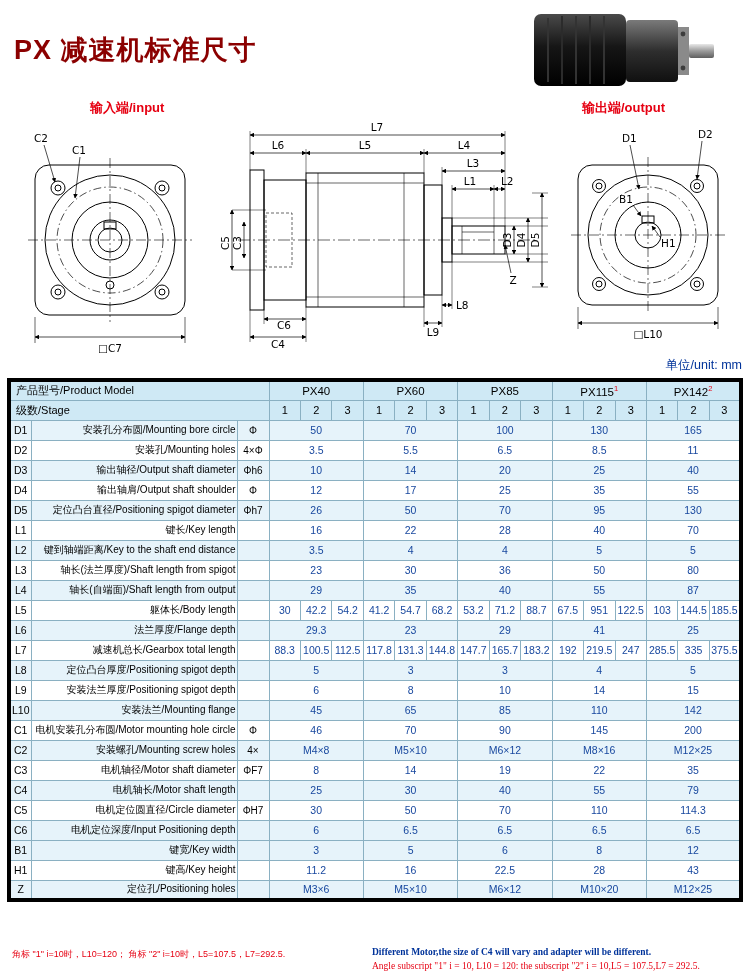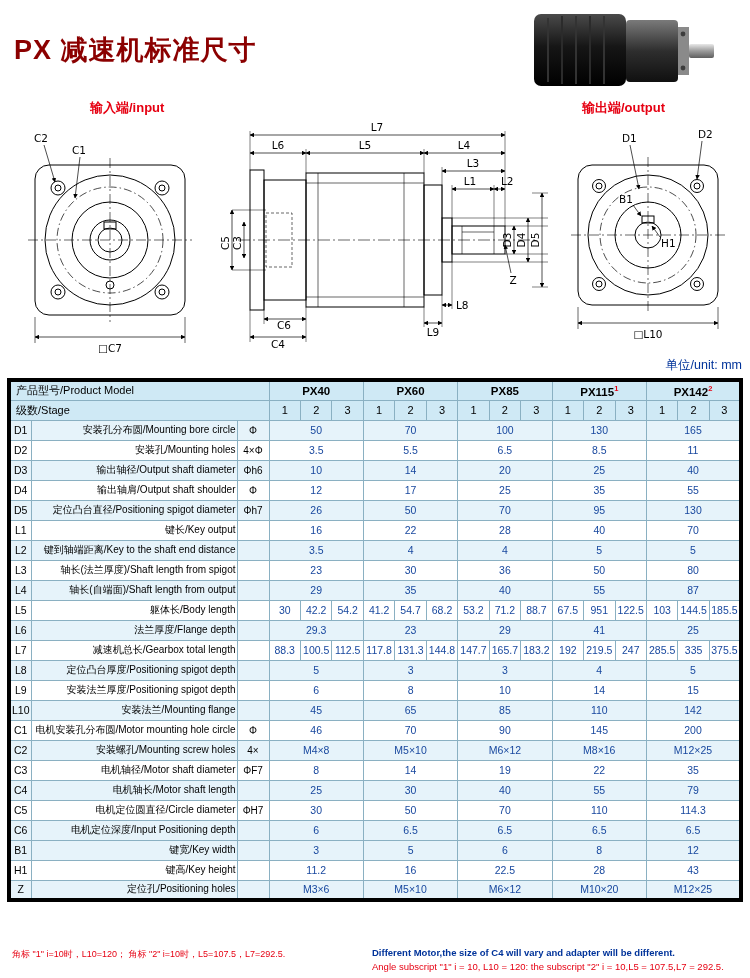--- a/index.html
+++ b/index.html
@@ -33,35 +33,35 @@
     border-collapse: collapse; table-layout: fixed;
     border: 4px solid #000000;
   }
   .spec th, .spec td {
     border: 1px solid #8ab0c2;
     height: 20px; padding: 0 1px;
     text-align: center; vertical-align: middle;
     white-space: nowrap; overflow: hidden;
   }
   .spec thead th { background: #cfe9f5; color: #000; font-size: 11px; font-weight: normal; }
-  .spec thead th.h-model { font-size: 11.5px; font-weight: bold; }
+  .spec thead th.h-model { font-size: 11.5px; }
   .h-left { text-align: left !important; padding-left: 5px !important; }
   tr.alt td { background: #e6f3fa; }
   td.c-code { font-size: 10.5px; color: #000; }
   td.c-name { text-align: right; padding-left: 3px; font-size: 10px; color: #000; }
   td.c-sym  { font-size: 10px; color: #000; }
   td.c-val  { font-size: 10.5px; color: #17479e; }
   sup.fn { color: #e60012; font-size: 7.5px; }
   .notes-cn {
     position: absolute; left: 12px; top: 948px; width: 352px;
     color: #e60012; font-size: 9px; line-height: 13px;
   }
   .notes-en {
     position: absolute; left: 372px; top: 946px; width: 372px;
-    font-size: 9.5px; line-height: 13.5px;
+    font-size: 9.5px; line-height: 13.5px; font-family: Liberation Serif, serif;
   }
   .note-en-1 { color: #00339a; font-weight: bold; }
   .note-en-2 { color: #e60012; }
   svg text { font-family: "DejaVu Sans", sans-serif; }
 </style>
 </head>
 <body>
 
 <div class="page-title">PX 减速机标准尺寸</div>
 
@@ -350,21 +350,21 @@
         <td class="c-name">定位凸台直径/Positioning spigot diameter</td>
         <td class="c-sym">Φh7</td>
         <td class="c-val" colspan="3">26</td>
         <td class="c-val" colspan="3">50</td>
         <td class="c-val" colspan="3">70</td>
         <td class="c-val" colspan="3">95</td>
         <td class="c-val" colspan="3">130</td>
       </tr>
       <tr>
         <td class="c-code">L1</td>
-        <td class="c-name">键长/Key output</td>
+        <td class="c-name">键长/Key length</td>
         <td class="c-sym"></td>
         <td class="c-val" colspan="3">16</td>
         <td class="c-val" colspan="3">22</td>
         <td class="c-val" colspan="3">28</td>
         <td class="c-val" colspan="3">40</td>
         <td class="c-val" colspan="3">70</td>
       </tr>
       <tr class="alt">
         <td class="c-code">L2</td>
         <td class="c-name">键到轴端距离/Key to the shaft end distance</td>

